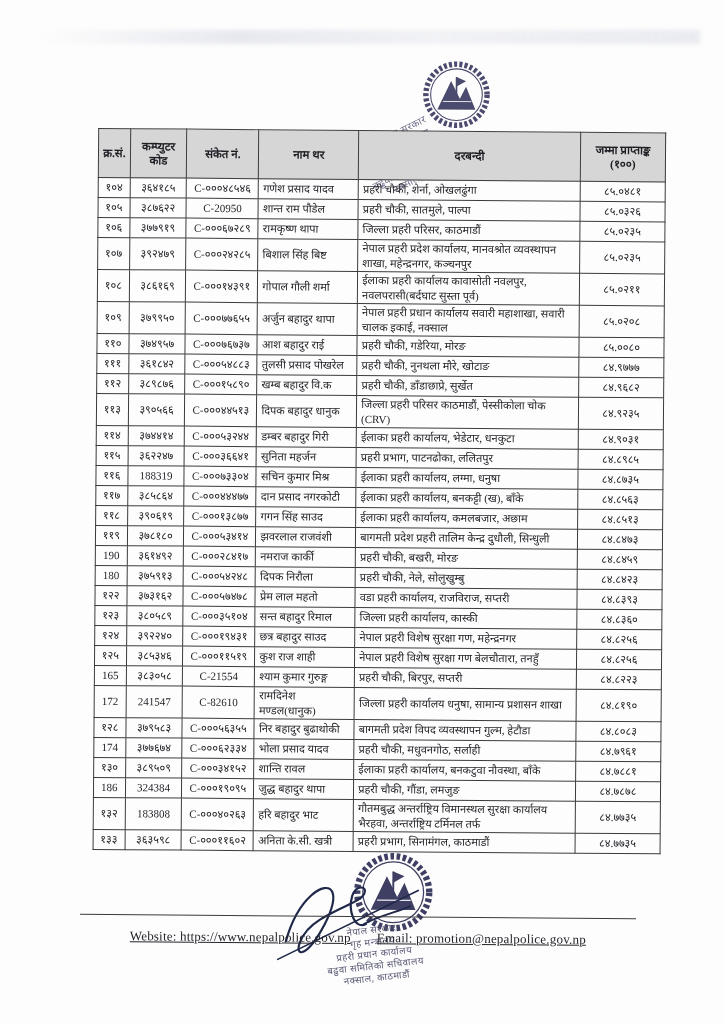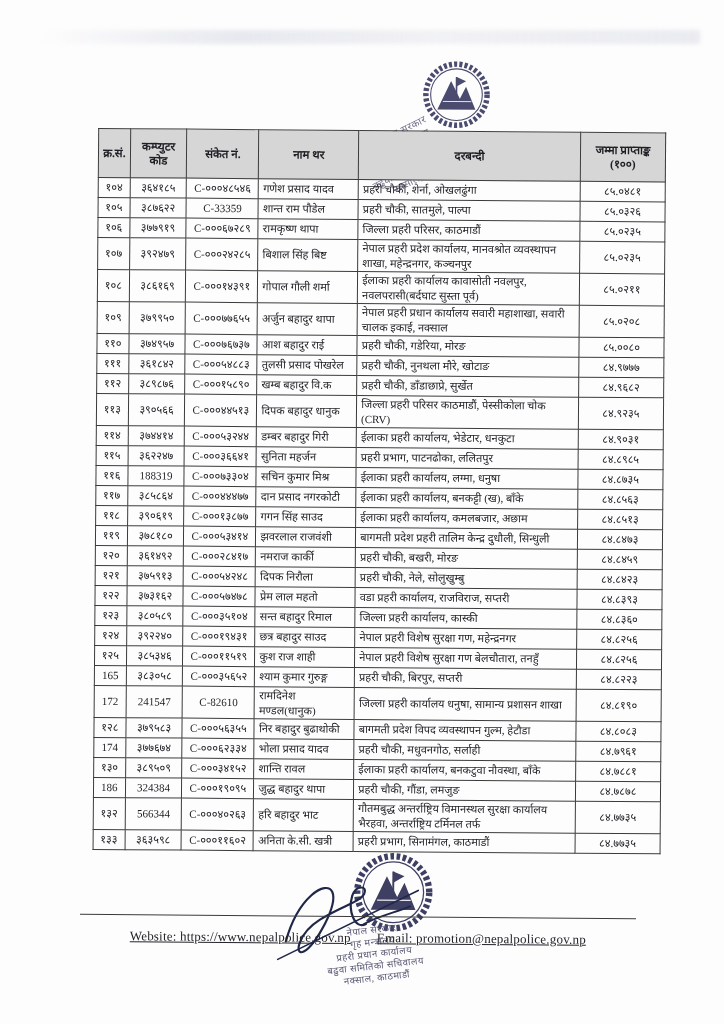--- a/index.html
+++ b/index.html
@@ -122,21 +122,21 @@
             <td class="c0">१०४</td>
             <td class="c1">३६४१८५</td>
             <td class="c2">C-०००४८५४६</td>
             <td class="c3">गणेश प्रसाद यादव</td>
             <td class="c4">प्रहरी चौकी, शेर्ना, ओखलढुंगा</td>
             <td class="c5">८५.०४८१</td>
           </tr>
           <tr>
             <td class="c0">१०५</td>
             <td class="c1">३८७६२२</td>
-            <td class="c2">C-33359</td>
+            <td class="c2">C-20950</td>
             <td class="c3">शान्त राम पौडेल</td>
             <td class="c4">प्रहरी चौकी, सातमुले, पाल्पा</td>
             <td class="c5">८५.०३२६</td>
           </tr>
           <tr>
             <td class="c0">१०६</td>
             <td class="c1">३७७९१९</td>
             <td class="c2">C-०००६७२८९</td>
             <td class="c3">रामकृष्ण थापा</td>
             <td class="c4">जिल्ला प्रहरी परिसर, काठमाडौं</td>
@@ -240,29 +240,29 @@
           </tr>
           <tr>
             <td class="c0">११९</td>
             <td class="c1">३७८१८०</td>
             <td class="c2">C-०००५३४१४</td>
             <td class="c3">झवरलाल राजवंशी</td>
             <td class="c4">बागमती प्रदेश प्रहरी तालिम केन्द्र दुधौली, सिन्धुली</td>
             <td class="c5">८४.८४७३</td>
           </tr>
           <tr>
-            <td class="c0">१२०</td>
+            <td class="c0">190</td>
             <td class="c1">३६१४९२</td>
             <td class="c2">C-०००२८४१७</td>
             <td class="c3">नमराज कार्की</td>
             <td class="c4">प्रहरी चौकी, बखरी, मोरङ</td>
             <td class="c5">८४.८४५९</td>
           </tr>
           <tr>
-            <td class="c0">१२१</td>
+            <td class="c0">180</td>
             <td class="c1">३७५९१३</td>
             <td class="c2">C-०००५४२४८</td>
             <td class="c3">दिपक निरौला</td>
             <td class="c4">प्रहरी चौकी, नेले, सोलुखुम्बु</td>
             <td class="c5">८४.८४२३</td>
           </tr>
           <tr>
             <td class="c0">१२२</td>
             <td class="c1">३७३१६२</td>
             <td class="c2">C-०००५७४७८</td>
@@ -290,21 +290,21 @@
             <td class="c0">१२५</td>
             <td class="c1">३८५३४६</td>
             <td class="c2">C-०००११५१९</td>
             <td class="c3">कुश राज शाही</td>
             <td class="c4">नेपाल प्रहरी विशेष सुरक्षा गण बेलचौतारा, तनहुँ</td>
             <td class="c5">८४.८२५६</td>
           </tr>
           <tr>
             <td class="c0">165</td>
             <td class="c1">३८३०५८</td>
-            <td class="c2">C-०००३५६५२</td>
+            <td class="c2">C-21554</td>
             <td class="c3">श्याम कुमार गुरुङ्ग</td>
             <td class="c4">प्रहरी चौकी, बिरपुर, सप्तरी</td>
             <td class="c5">८४.८२२३</td>
           </tr>
           <tr>
             <td class="c0">172</td>
             <td class="c1">241547</td>
             <td class="c2">C-82610</td>
             <td class="c3">रामदिनेश मण्डल(धानुक)</td>
             <td class="c4">जिल्ला प्रहरी कार्यालय धनुषा, सामान्य प्रशासन शाखा</td>
@@ -337,21 +337,21 @@
           <tr>
             <td class="c0">186</td>
             <td class="c1">324384</td>
             <td class="c2">C-०००१९०९५</td>
             <td class="c3">जुद्ध बहादुर थापा</td>
             <td class="c4">प्रहरी चौकी, गौंडा, लमजुङ</td>
             <td class="c5">८४.७८७८</td>
           </tr>
           <tr>
             <td class="c0">१३२</td>
-            <td class="c1">566344</td>
+            <td class="c1">183808</td>
             <td class="c2">C-०००४०२६३</td>
             <td class="c3">हरि बहादुर भाट</td>
             <td class="c4">गौतमबुद्ध अन्तर्राष्ट्रिय विमानस्थल सुरक्षा कार्यालय भैरहवा, अन्तर्राष्ट्रिय टर्मिनल तर्फ</td>
             <td class="c5">८४.७७३५</td>
           </tr>
           <tr>
             <td class="c0">१३३</td>
             <td class="c1">३६३५९८</td>
             <td class="c2">C-०००११६०२</td>
             <td class="c3">अनिता के.सी. खत्री</td>

